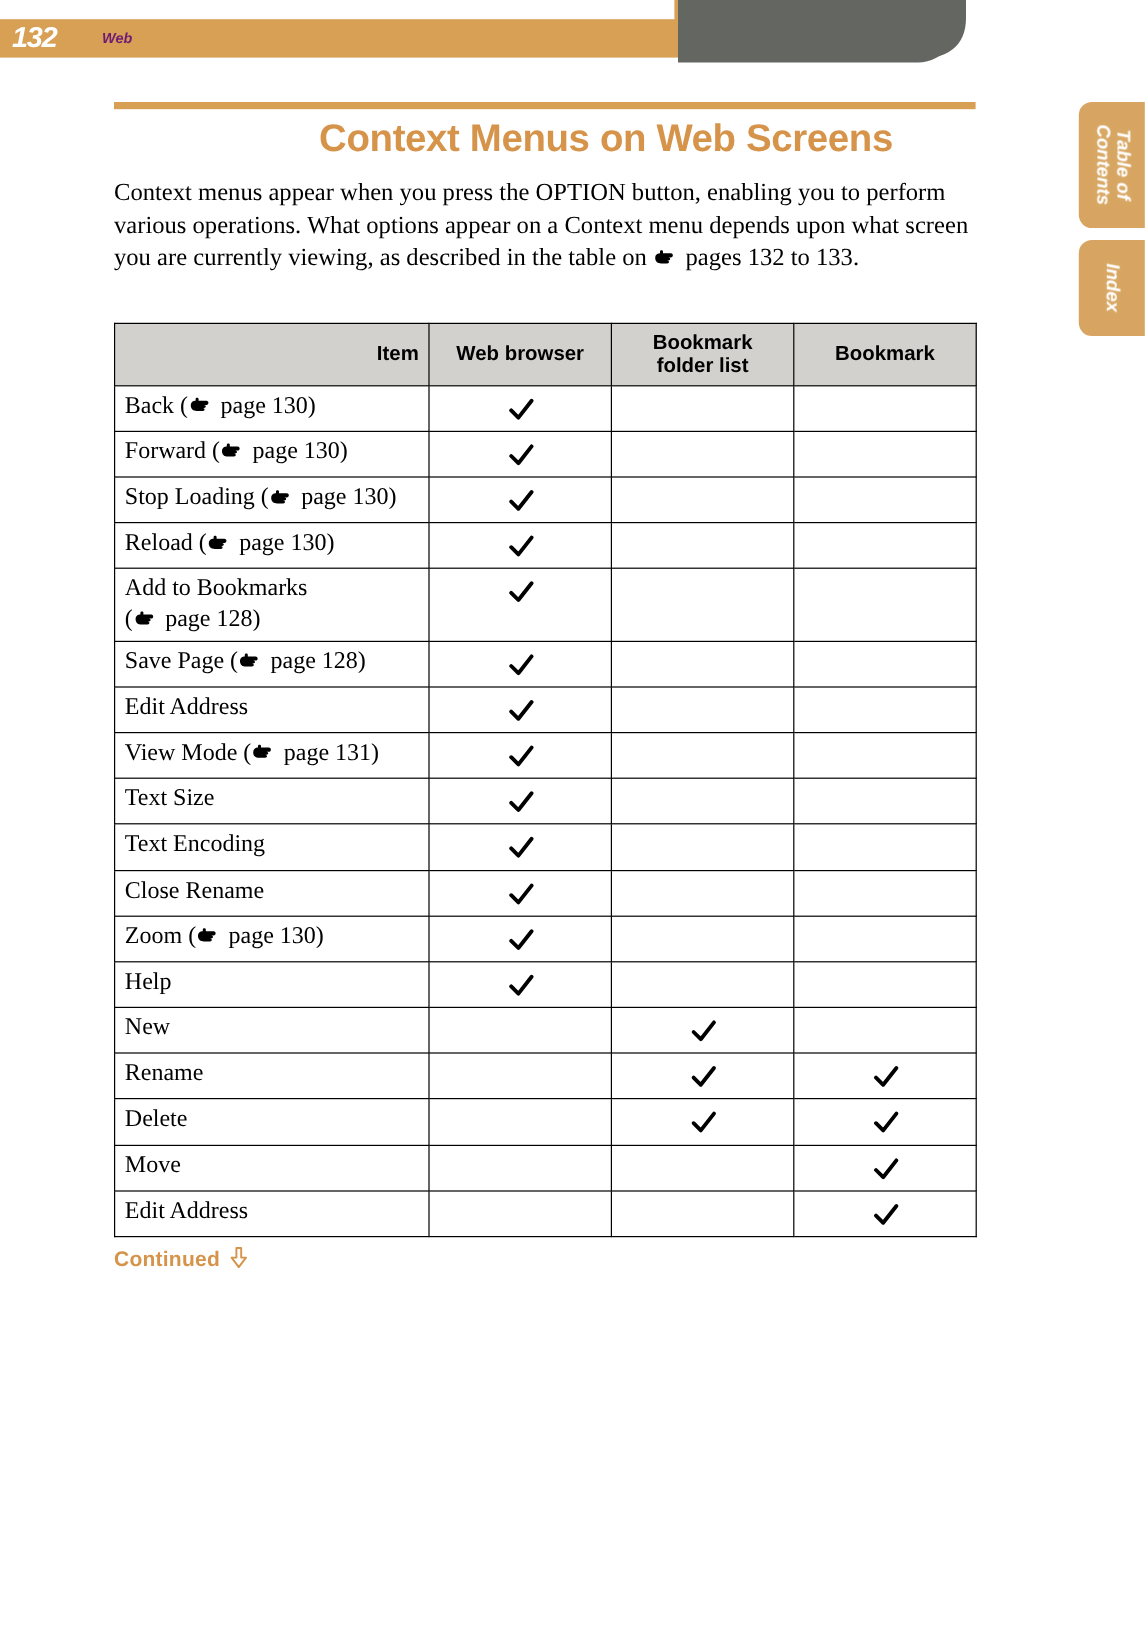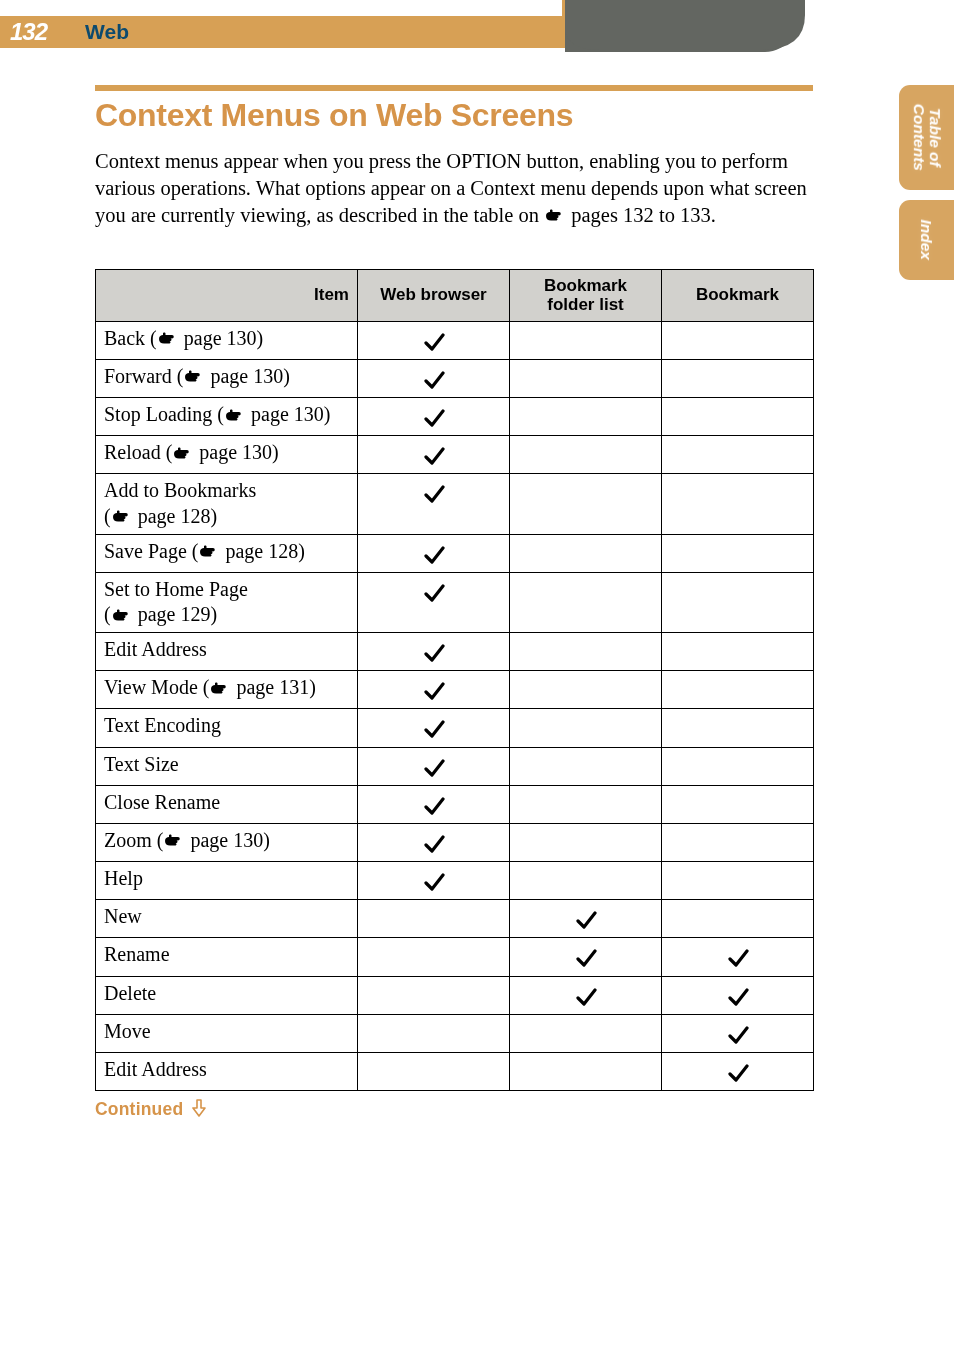--- a/index.html
+++ b/index.html
@@ -30,22 +30,23 @@
     font-weight: 900;
     font-style: italic;
     color: #fff;
     font-size: 24px;
     padding-left: 10px;
     letter-spacing: -1px;
   }
   .topbar-orange .section {
     font-family: Arial, Helvetica, sans-serif;
     font-weight: 700;
-    color: #0c4a6e;
-    font-size: 21px;
+    font-style: italic;
+    color: #701a75;
+    font-size: 12px;
     padding-left: 38px;
   }
   .topbar-curve {
     position: absolute;
     left: 565px;
     top: 0;
     width: 240px;
     height: 52px;
     background: #636661;
     border-bottom-right-radius: 40px 52px;
@@ -122,20 +123,21 @@
     margin-top: 10px;
     margin-bottom: 6px;
   }
   h1.title {
     font-family: Arial, Helvetica, sans-serif;
     font-weight: 900;
     color: #d6944a;
     font-size: 32px;
     margin: 4px 0 14px 0;
     letter-spacing: -0.3px;
+    text-align: center;
   }
   p.intro {
     font-size: 20.5px;
     line-height: 1.31;
     margin: 0 0 40px 0;
     width: 714px;
   }
 
   
   table.ctxt {
@@ -329,57 +331,47 @@
           <td>Save Page (<svg class="hand">
               <use href="#hand-icon"></use>
             </svg> page 128)</td>
           <td class="mark"><svg class="tick">
               <use href="#tick-icon"></use>
             </svg></td>
           <td class="mark"></td>
           <td class="mark"></td>
         </tr>
         <tr>
-          <td>Set to Home Page<br>(<svg class="hand">
-              <use href="#hand-icon"></use>
-            </svg> page 129)</td>
-          <td class="mark"><svg class="tick">
-              <use href="#tick-icon"></use>
-            </svg></td>
-          <td class="mark"></td>
-          <td class="mark"></td>
-        </tr>
-        <tr>
           <td>Edit Address</td>
           <td class="mark"><svg class="tick">
               <use href="#tick-icon"></use>
             </svg></td>
           <td class="mark"></td>
           <td class="mark"></td>
         </tr>
         <tr>
           <td>View Mode (<svg class="hand">
               <use href="#hand-icon"></use>
             </svg> page 131)</td>
           <td class="mark"><svg class="tick">
               <use href="#tick-icon"></use>
             </svg></td>
           <td class="mark"></td>
           <td class="mark"></td>
         </tr>
         <tr>
+          <td>Text Size</td>
+          <td class="mark"><svg class="tick">
+              <use href="#tick-icon"></use>
+            </svg></td>
+          <td class="mark"></td>
+          <td class="mark"></td>
+        </tr>
+        <tr>
           <td>Text Encoding</td>
-          <td class="mark"><svg class="tick">
-              <use href="#tick-icon"></use>
-            </svg></td>
-          <td class="mark"></td>
-          <td class="mark"></td>
-        </tr>
-        <tr>
-          <td>Text Size</td>
           <td class="mark"><svg class="tick">
               <use href="#tick-icon"></use>
             </svg></td>
           <td class="mark"></td>
           <td class="mark"></td>
         </tr>
         <tr>
           <td>Close Rename</td>
           <td class="mark"><svg class="tick">
               <use href="#tick-icon"></use>

